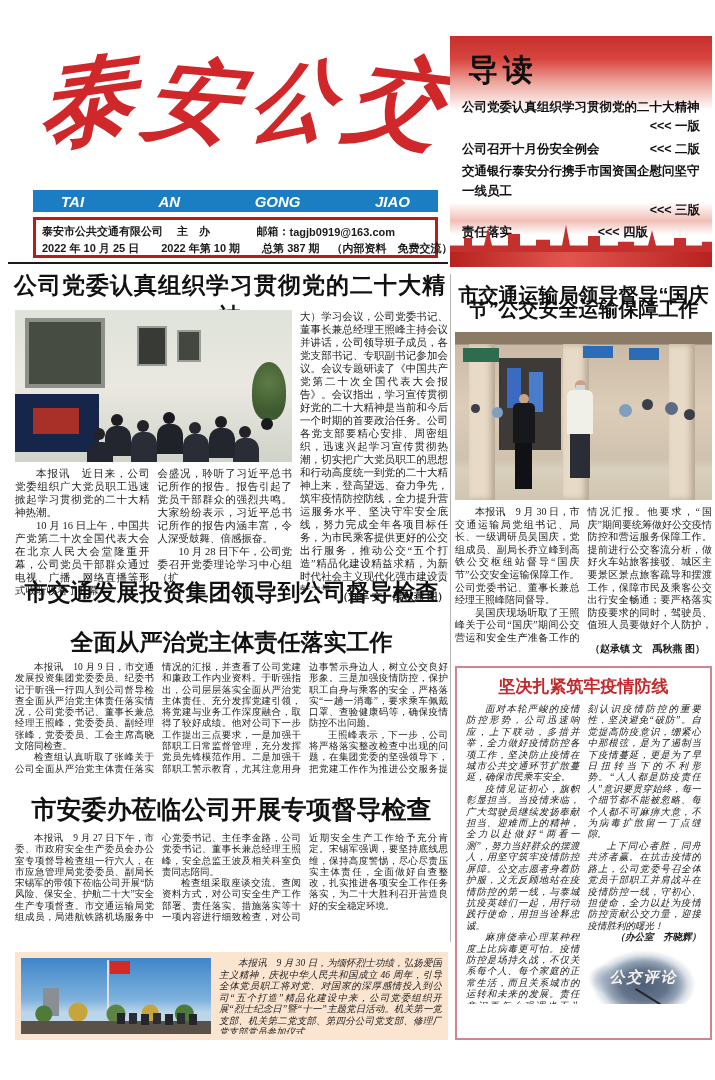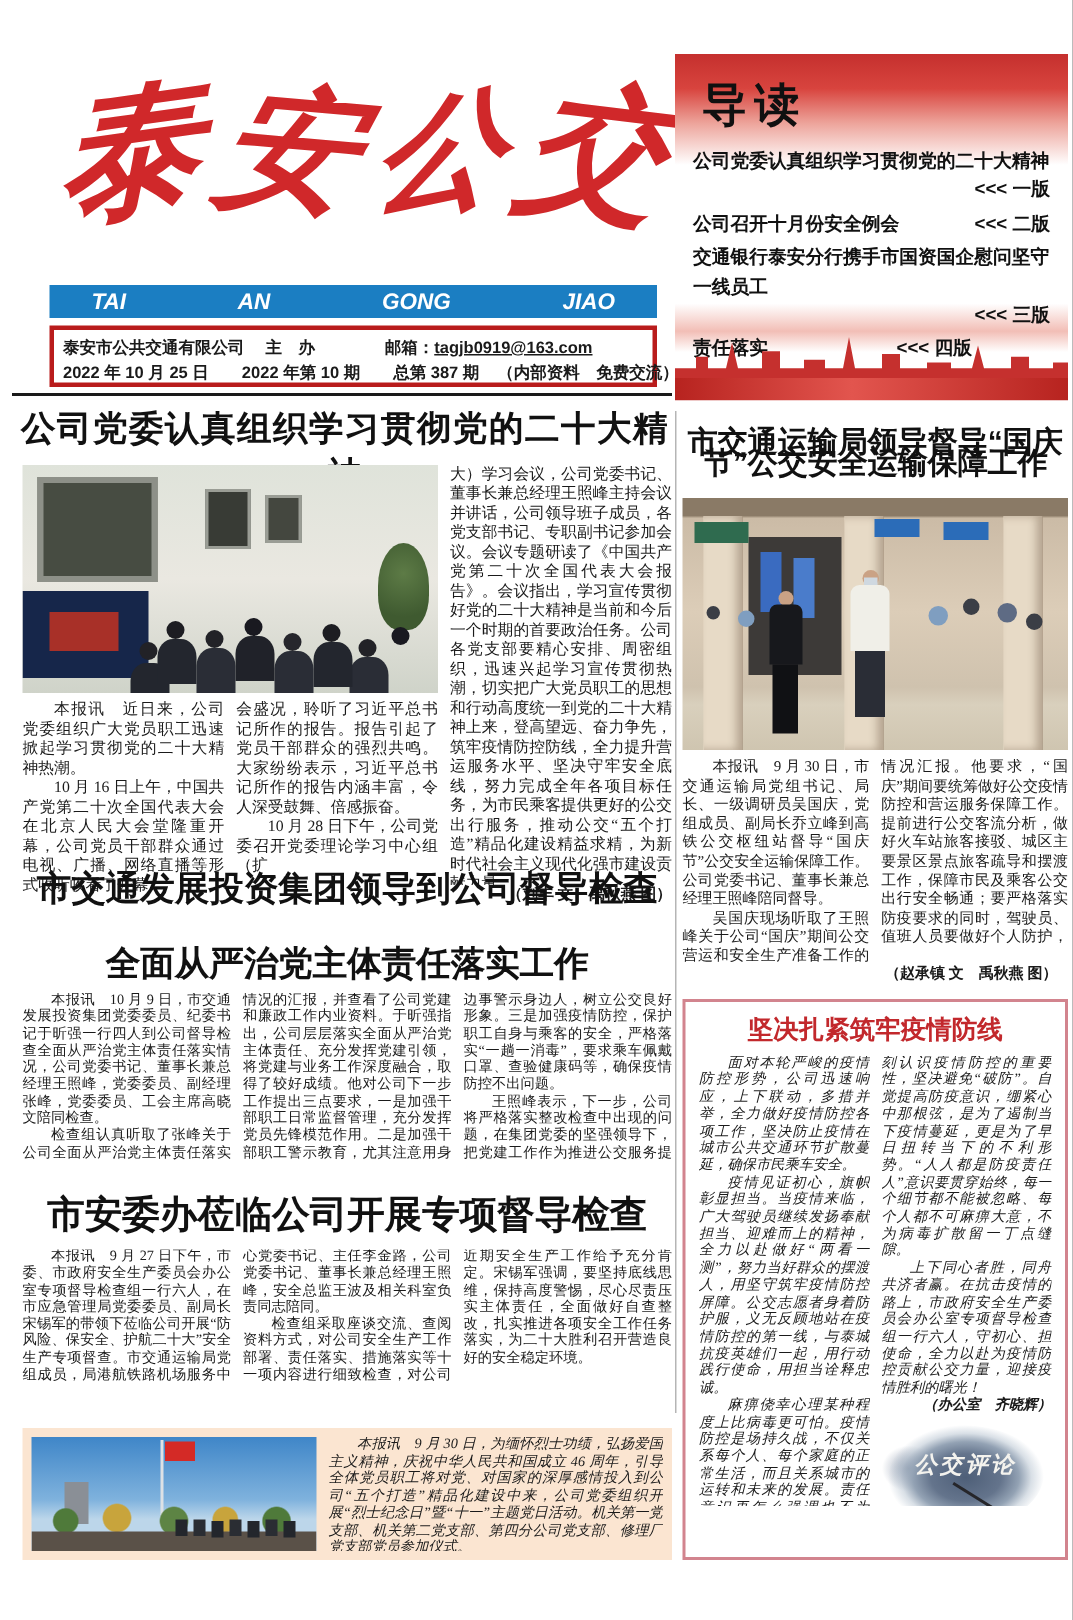--- a/index.html
+++ b/index.html
@@ -16,21 +16,21 @@
   .calli span:nth-child(2){transform:rotate(5deg) skewX(-10deg);font-size:90px;}
   .calli span:nth-child(3){transform:rotate(-4deg) skewX(-12deg);font-size:86px;}
   .calli span:nth-child(4){transform:rotate(7deg) skewX(-8deg);}
   .roman-bar{position:absolute;left:33px;top:190px;width:405px;height:22px;background:#1b7ec2;
              color:#fff;display:flex;justify-content:space-between;align-items:center;
              padding:0 28px;box-sizing:border-box;font-style:italic;font-weight:bold;font-size:15px;}
   .info-box{position:absolute;left:33px;top:217px;width:405px;height:41px;border:3px solid #b91c1c;
             box-sizing:border-box;font-size:11px;font-weight:bold;padding:3px 6px;}
   .info-row{display:flex;align-items:center;height:17px;white-space:nowrap;}
   .info-row .grow{flex:1;}
-  .email{text-decoration:underline;}
+  .email{}
 
   
   .daodu{position:absolute;left:450px;top:36px;width:262px;height:231px;overflow:hidden;
          background:linear-gradient(180deg,#c5302e 0%,#d8443e 10%,#eda49b 20%,#ffffff 32%,
                     #ffffff 72%,#f2beb6 80%,#ffffff 86%);}
   .daodu-title{position:absolute;left:18px;top:14px;font-size:30px;font-weight:bold;color:#101010;
                letter-spacing:5px;}
   .daodu-items{position:absolute;left:12px;top:62px;width:238px;font-size:12.5px;font-weight:bold;
                color:#111;line-height:1.55;}
   .ditem{display:flex;flex-wrap:wrap;justify-content:space-between;margin-bottom:3px;}
@@ -308,21 +308,21 @@
   <div class="ebox">
     <div class="ebox-t sans">坚决扎紧筑牢疫情防线</div>
     <div class="ebox-cols">
       <div class="ecol">
         <p class="para">面对本轮严峻的疫情防控形势，公司迅速响应，上下联动，多措并举，全力做好疫情防控各项工作，坚决防止疫情在城市公共交通环节扩散蔓延，确保市民乘车安全。</p>
         <p class="para">疫情见证初心，旗帜彰显担当。当疫情来临，广大驾驶员继续发扬奉献担当、迎难而上的精神，全力以赴做好“两看一测”，努力当好群众的摆渡人，用坚守筑牢疫情防控屏障。公交志愿者身着防护服，义无反顾地站在疫情防控的第一线，与泰城抗疫英雄们一起，用行动践行使命，用担当诠释忠诚。</p>
         <p class="para">麻痹侥幸心理某种程度上比病毒更可怕。疫情防控是场持久战，不仅关系每个人、每个家庭的正常生活，而且关系城市的运转和未来的发展。责任意识再怎么强调也不为过，我们要深</p>
       </div>
       <div class="ecol">
         <p class="cont">刻认识疫情防控的重要性，坚决避免“破防”。自觉提高防疫意识，绷紧心中那根弦，是为了遏制当下疫情蔓延，更是为了早日扭转当下的不利形势。“人人都是防疫责任人”意识要贯穿始终，每一个细节都不能被忽略、每个人都不可麻痹大意，不为病毒扩散留一丁点缝隙。</p>
-        <p class="para">上下同心者胜，同舟共济者赢。在抗击疫情的路上，市政府安全生产委员会办公室专项督导检查组一行六人，守初心、担使命，全力以赴为疫情防控贡献公交力量，迎接疫情胜利的曙光！</p>
+        <p class="para">上下同心者胜，同舟共济者赢。在抗击疫情的路上，公司党委号召全体党员干部职工并肩战斗在疫情防控一线，守初心、担使命，全力以赴为疫情防控贡献公交力量，迎接疫情胜利的曙光！</p>
         <div class="byline">（办公室　齐晓辉）</div>
         <div class="stamp">
           <div class="stamp-blob2"></div>
           <div class="stamp-blob"></div>
           <div class="stamp-txt">公交评论</div>
           <div class="stamp-brush"></div>
         </div>
       </div>
     </div>
   </div>

